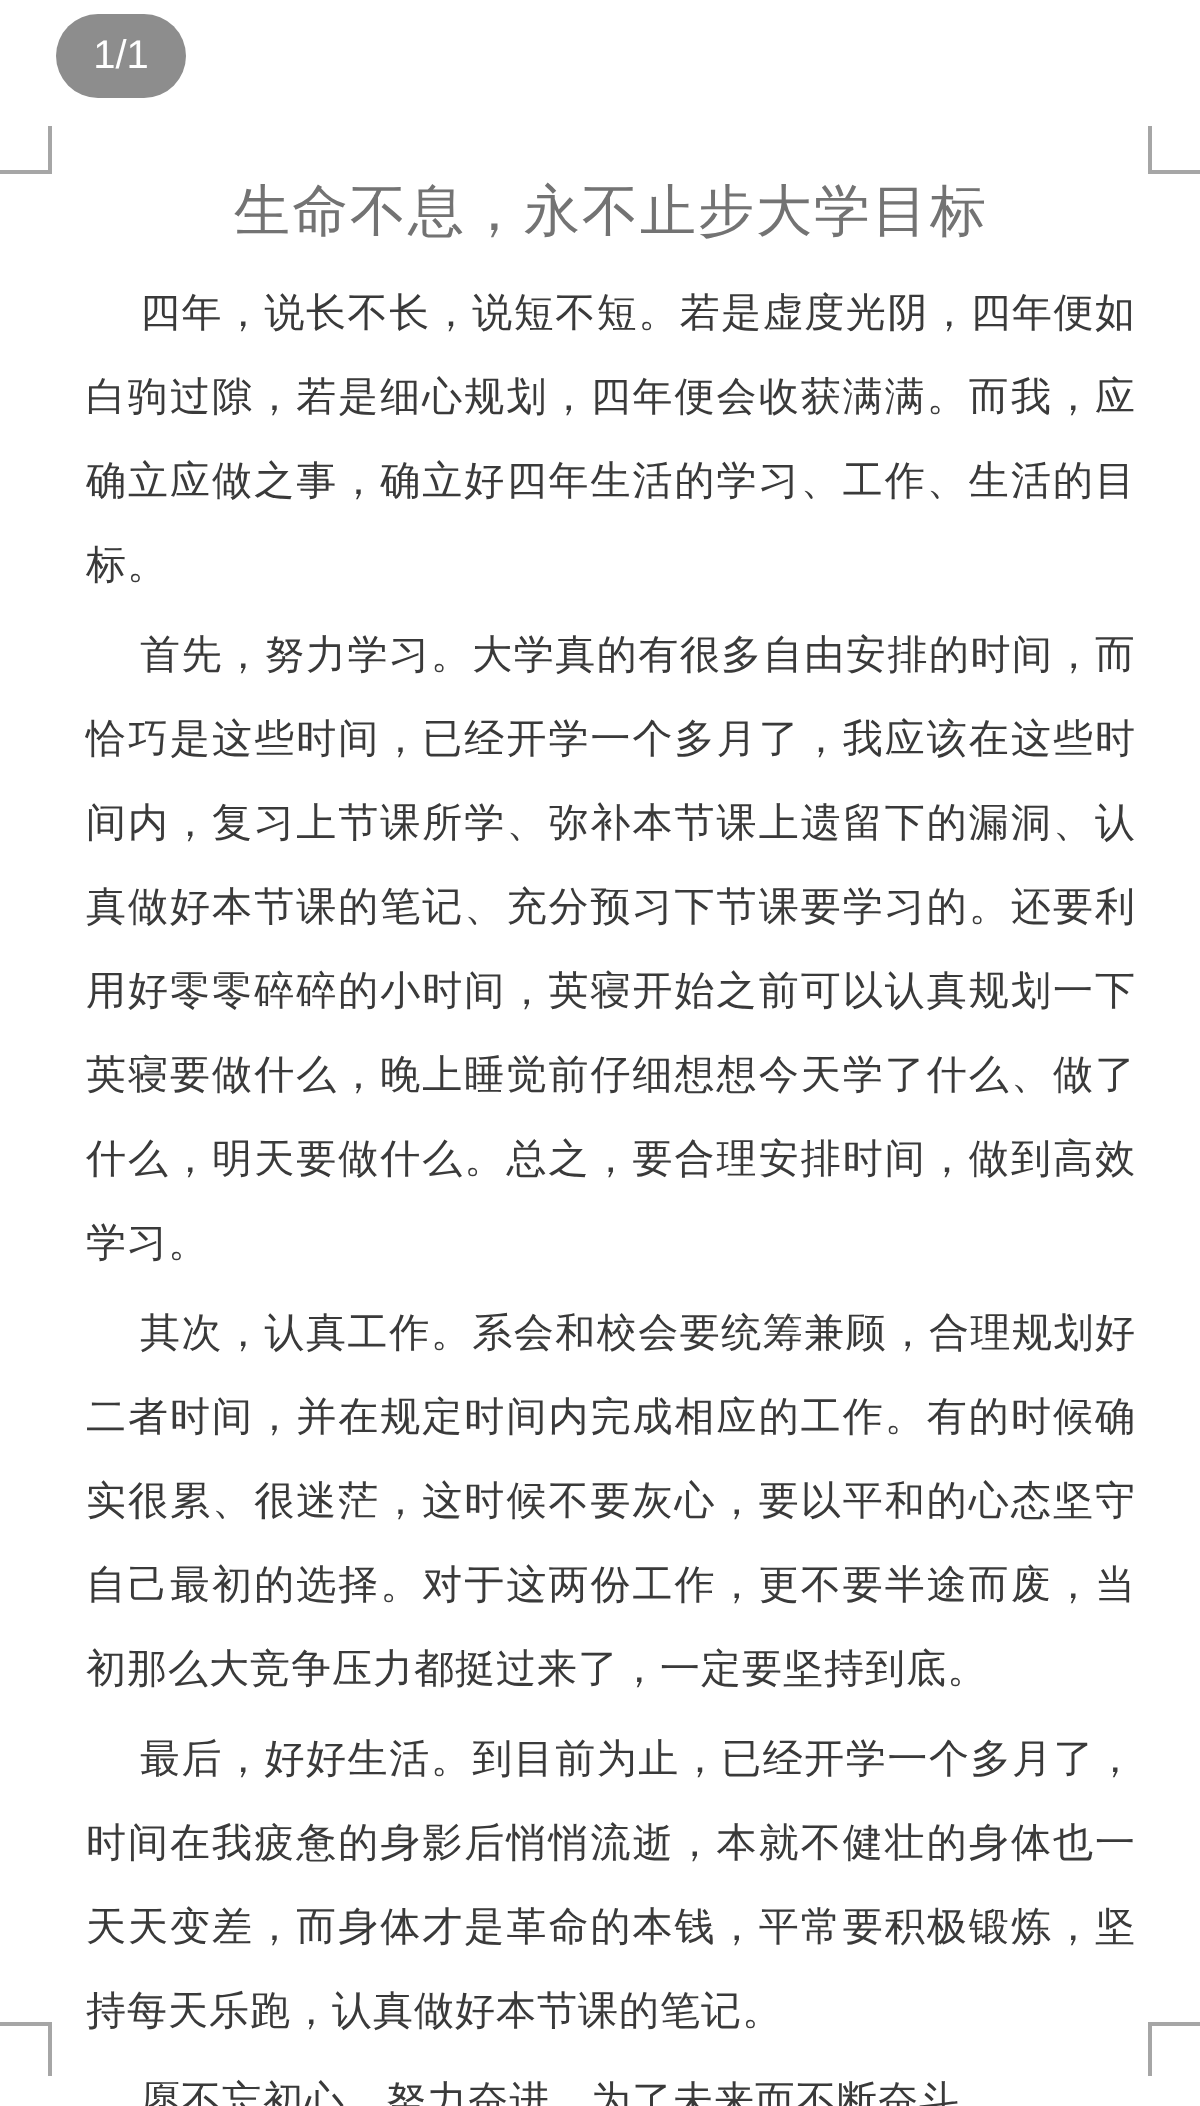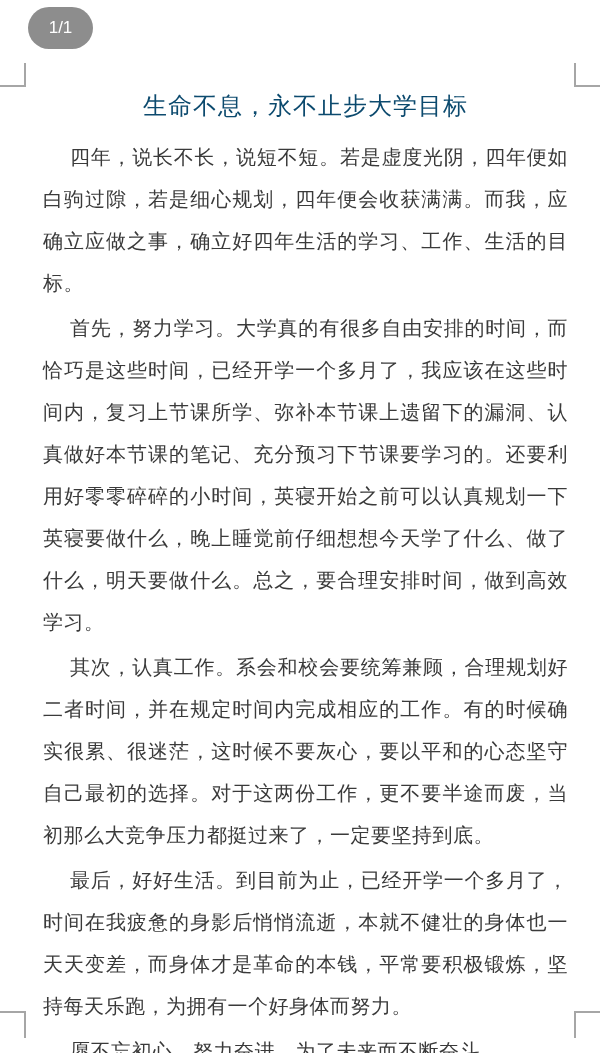--- a/index.html
+++ b/index.html
@@ -18,21 +18,21 @@
   
   .page-badge {
     position: absolute;
     left: 28px;
     top: 7px;
     min-width: 65px;
     height: 42px;
     background: #8d8d8d;
     border-radius: 21px;
     color: #ffffff;
-    font-size: 17px;
+    font-size: 20px;
     display: flex;
     align-items: center;
     justify-content: center;
     box-sizing: border-box;
     padding: 0 14px;
   }
 
   
   .corner {
     position: absolute;
@@ -62,26 +62,26 @@
 
   
   .doc {
     position: absolute;
     left: 40px;
     right: 29px;
     top: 90px;
     color: #3a3a3a;
   }
   .doc-title {
-    font-size: 24px;
+    font-size: 28px;
     font-weight: 400;
     line-height: 32px;
     text-align: center;
     margin: 0 0 14px 0;
-    color: #0c4a6e;
+    color: #737373;
     letter-spacing: 1px;
   }
   .doc p {
     margin: 3px;
     font-size: 20px;
     line-height: 42px;
     text-align: justify;
     text-justify: inter-ideograph;
     text-indent: 27px;
     color: #3a3a3a;
@@ -102,16 +102,16 @@
 
 <div class="doc">
   <h1 class="doc-title">生命不息，永不止步大学目标</h1>
 
   <p>四年，说长不长，说短不短。若是虚度光阴，四年便如白驹过隙，若是细心规划，四年便会收获满满。而我，应确立应做之事，确立好四年生活的学习、工作、生活的目标。</p>
 
   <p>首先，努力学习。大学真的有很多自由安排的时间，而恰巧是这些时间，已经开学一个多月了，我应该在这些时间内，复习上节课所学、弥补本节课上遗留下的漏洞、认真做好本节课的笔记、充分预习下节课要学习的。还要利用好零零碎碎的小时间，英寝开始之前可以认真规划一下英寝要做什么，晚上睡觉前仔细想想今天学了什么、做了什么，明天要做什么。总之，要合理安排时间，做到高效学习。</p>
 
   <p>其次，认真工作。系会和校会要统筹兼顾，合理规划好二者时间，并在规定时间内完成相应的工作。有的时候确实很累、很迷茫，这时候不要灰心，要以平和的心态坚守自己最初的选择。对于这两份工作，更不要半途而废，当初那么大竞争压力都挺过来了，一定要坚持到底。</p>
 
-  <p>最后，好好生活。到目前为止，已经开学一个多月了，时间在我疲惫的身影后悄悄流逝，本就不健壮的身体也一天天变差，而身体才是革命的本钱，平常要积极锻炼，坚持每天乐跑，为拥有一个好身体而努力。</p>
+  <p>最后，好好生活。到目前为止，已经开学一个多月了，时间在我疲惫的身影后悄悄流逝，本就不健壮的身体也一天天变差，而身体才是革命的本钱，平常要积极锻炼，坚持每天乐跑，认真做好本节课的笔记。</p>
 
   <p>愿不忘初心，努力奋进，为了未来而不断奋斗。</p>
 </div>
 
 </body></html>

